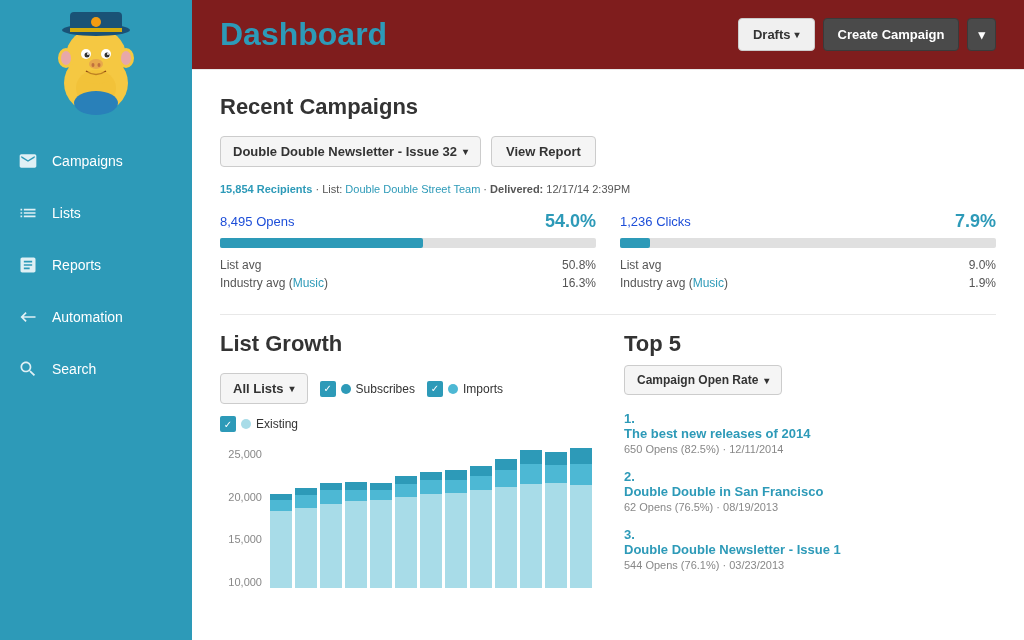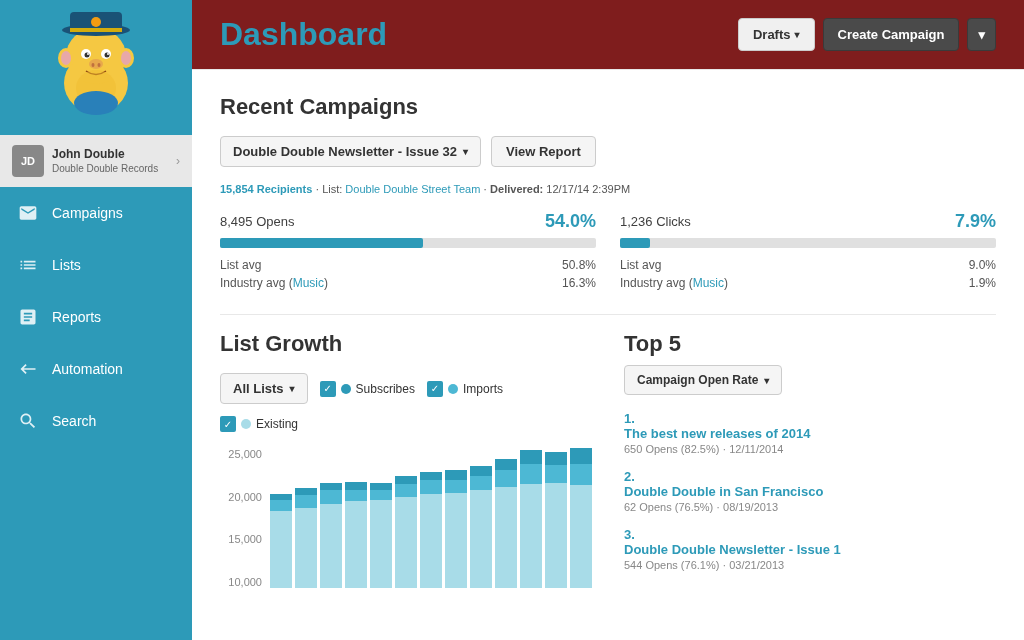--- a/index.html
+++ b/index.html
@@ -43,21 +43,21 @@
     .campaign-select-btn::after { content: ' ▾'; font-size: 10px; }
     .view-report-btn { padding: 7px 14px; border-radius: 4px; border: 1px solid #ccc; background: #f5f5f5; font-size: 13px; font-weight: 600; cursor: pointer; color: #333; }
 
     .recipients-line { font-size: 11px; color: #555; margin-bottom: 16px; }
     .recipients-line a { color: #2d9ab8; text-decoration: none; }
     .recipients-count { color: #2d9ab8; font-weight: 600; }
 
     .metrics-row { display: grid; grid-template-columns: 1fr 1fr; gap: 24px; margin-bottom: 20px; }
     .metric-block {}
     .metric-header { display: flex; justify-content: space-between; align-items: center; margin-bottom: 6px; }
-    .metric-label { font-size: 13px; color: #404040; }
+    .metric-label { font-size: 13px; color: #1d4ed8; }
     .metric-pct { font-size: 18px; font-weight: 700; color: #2d9ab8; }
     .progress-bar-bg { height: 10px; background: #e0e0e0; border-radius: 2px; margin-bottom: 10px; }
     .progress-bar-fill { height: 100%; background: #2d9ab8; border-radius: 2px; }
     .metric-avg-row { display: flex; justify-content: space-between; font-size: 12px; color: #555; margin-bottom: 4px; }
     .metric-avg-row a { color: #2d9ab8; text-decoration: none; }
     .divider { border: none; border-top: 1px solid #e8e8e8; margin: 16px 0; }
 
     
     .two-col { display: grid; grid-template-columns: 1fr 1fr; gap: 32px; margin-top: 8px; }
     .growth-section {}
@@ -122,30 +122,20 @@
       <ellipse cx="30" cy="50" rx="5" ry="7" fill="#e8a8a8"></ellipse>
       <ellipse cx="90" cy="50" rx="8" ry="10" fill="#f5c842"></ellipse>
       <ellipse cx="90" cy="50" rx="5" ry="7" fill="#e8a8a8"></ellipse>
 
       <ellipse cx="60" cy="80" rx="20" ry="18" fill="#f0bc30" opacity="0.5"></ellipse>
 
       <ellipse cx="60" cy="95" rx="22" ry="12" fill="#2980b9"></ellipse>
     </svg>
   </div>
 
-  <div id="user-section">
-    <div id="user-avatar" style="background:#888; display:flex; align-items:center; justify-content:center; color:#fff; font-size:11px; font-weight:bold;">
-      JD
-    </div>
-    <div id="user-info">
-      <div id="user-name">John Double</div>
-      <div id="user-subtitle">Double Double Records</div>
-    </div>
-    <div id="user-chevron">›</div>
-  </div>
 
   <div class="nav-item">
     <div class="nav-icon">
       <svg viewBox="0 0 24 24" xmlns="http://www.w3.org/2000/svg">
           <path d="M20 4H4c-1.1 0-2 .9-2 2v12c0 1.1.9 2 2 2h16c1.1 0 2-.9 2-2V6c0-1.1-.9-2-2-2zm0 4l-8 5-8-5V6l8 5 8-5v2z"></path>
         </svg>
     </div>
     <span>Campaigns</span>
   </div>
   <div class="nav-item">
@@ -368,20 +358,20 @@
             <div class="top5-meta">650 Opens (82.5%) · 12/11/2014</div>
           </li>
           <li>
             <span class="top5-num">2.</span>
             <a href="#" class="top5-link">Double Double in San Francisco</a>
             <div class="top5-meta">62 Opens (76.5%) · 08/19/2013</div>
           </li>
           <li>
             <span class="top5-num">3.</span>
             <a href="#" class="top5-link">Double Double Newsletter - Issue 1</a>
-            <div class="top5-meta">544 Opens (76.1%) · 03/21/2013</div>
+            <div class="top5-meta">544 Opens (76.1%) · 03/23/2013</div>
           </li>
         </ul>
       </div>
     </div>
 
   </div>
 </div>
 
 </body></html>

